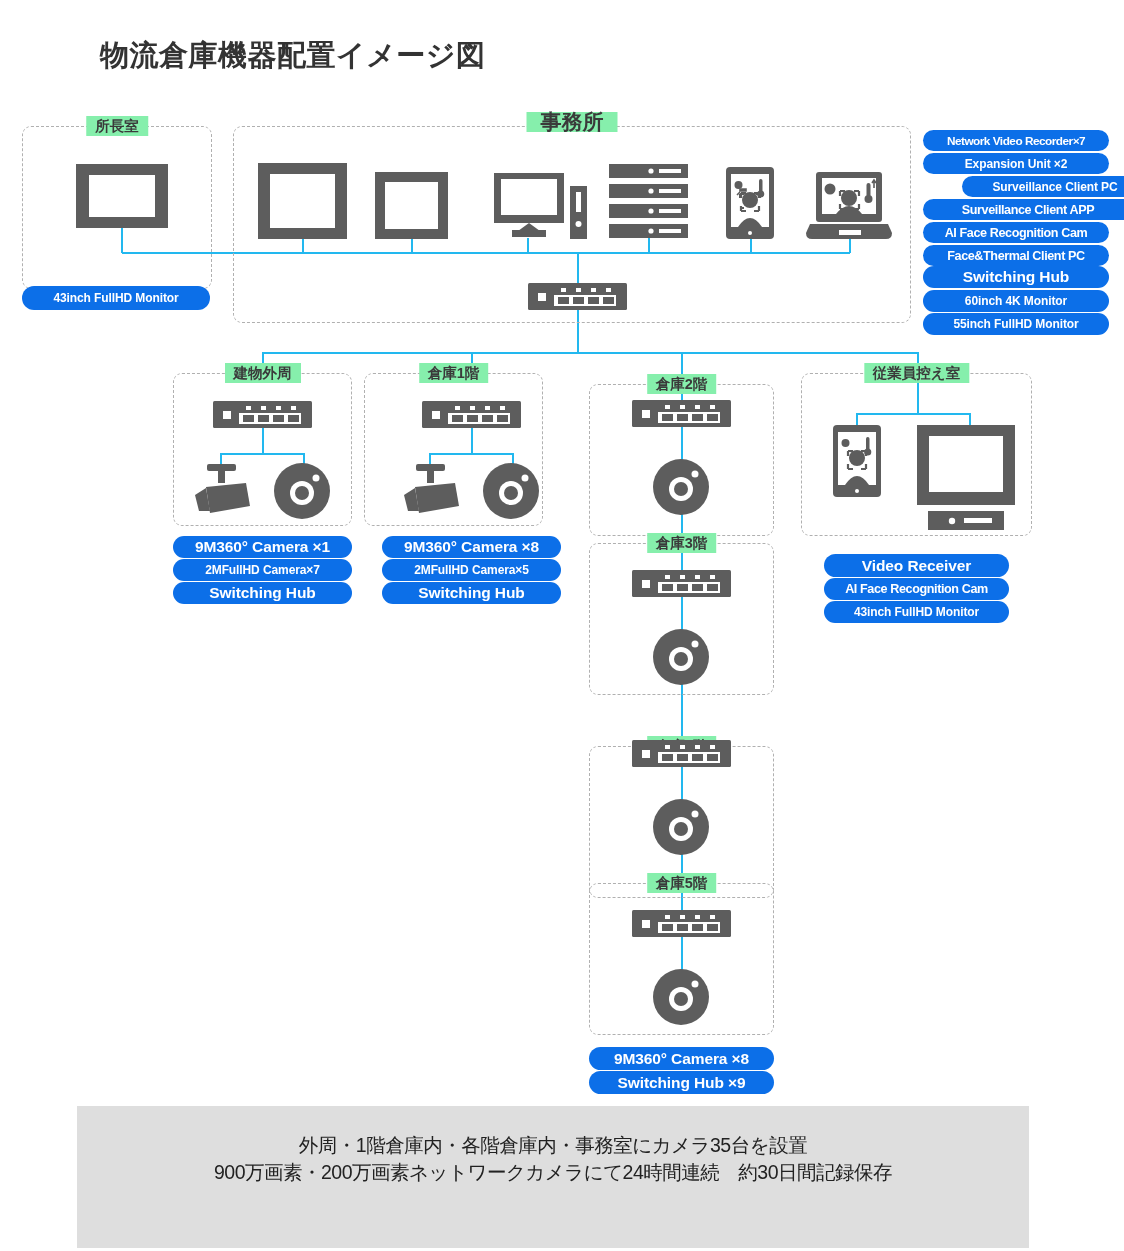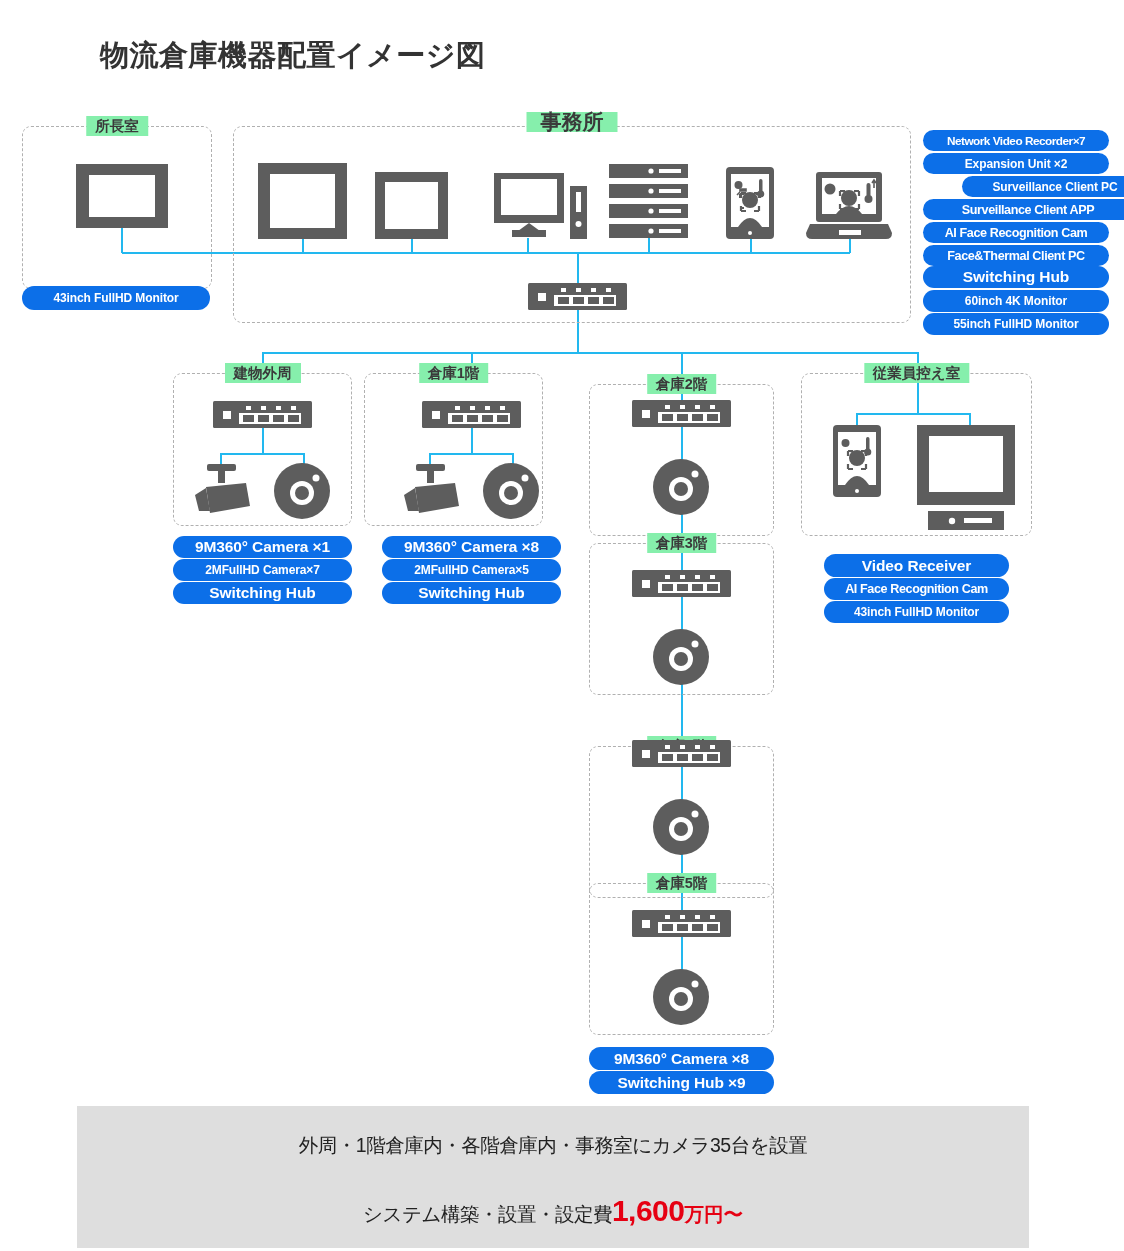--- a/index.html
+++ b/index.html
@@ -443,16 +443,14 @@
   <rect x="0" y="0" width="76" height="19" class="devfill"></rect>
   <circle cx="24" cy="10" r="3.2" fill="#ffffff"></circle>
   <rect x="36" y="7" width="28" height="5" fill="#ffffff"></rect>
 </svg>
 <div class="badge lg" style="left:824px;top:554px;width:185px;height:23px;">Video Receiver</div>
 <div class="badge sm" style="left:824px;top:578px;width:185px;height:22px;">AI Face Recognition Cam</div>
 <div class="badge md" style="left:824px;top:601px;width:185px;height:22px;">43inch FullHD Monitor</div>
 
 <div id="footer">
   <div class="foot-line" style="top:26px;">外周・1階倉庫内・各階倉庫内・事務室にカメラ35台を設置</div>
-  <div id="foot-price-wrap">
-    <span id="foot-price-label">システム構築・設置・設定費</span><span id="foot-price-value">1,600</span><span id="foot-price-unit">万円〜</span>
-  </div>
+  <div class="foot-line" style="top:53px;">900万画素・200万画素ネットワークカメラにて24時間連続　約30日間記録保存</div>
 </div>
 
 </body></html>

